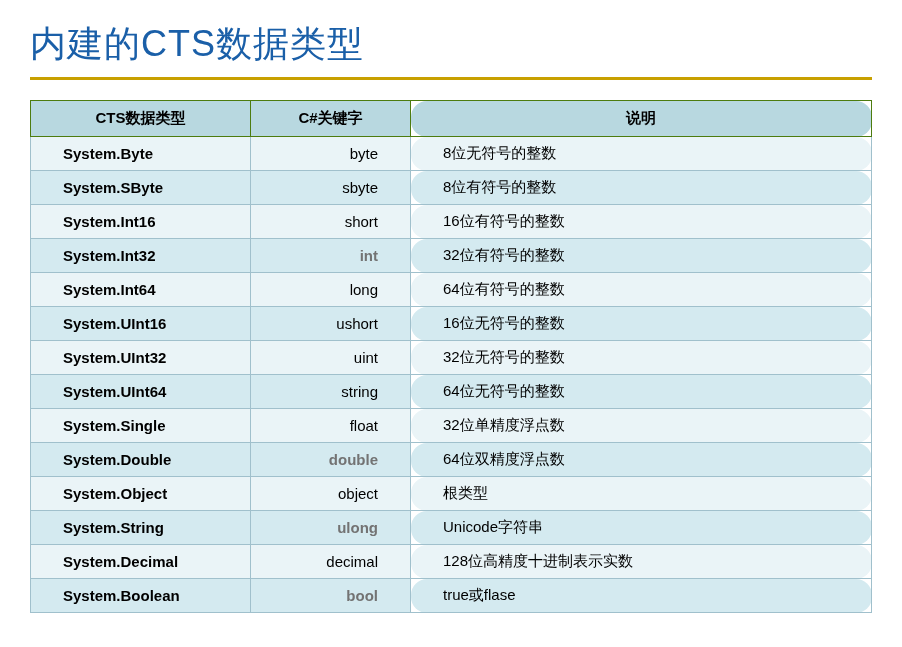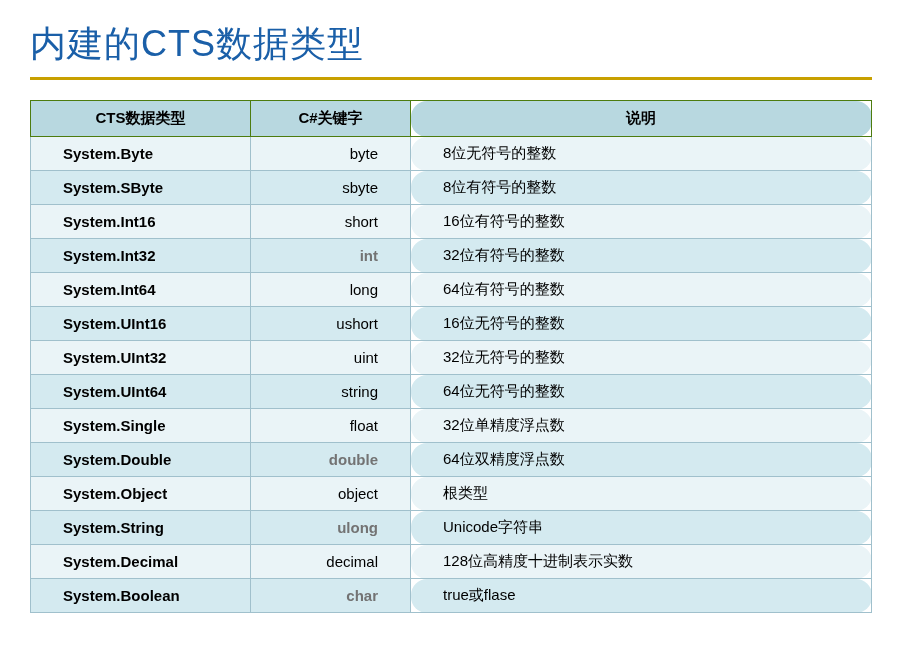--- a/index.html
+++ b/index.html
@@ -161,17 +161,17 @@
         <td class="col-keyword"><span class="highlight-keyword">ulong</span></td>
         <td class="col-desc">Unicode字符串</td>
       </tr>
       <tr>
         <td class="col-cts">System.Decimal</td>
         <td class="col-keyword">decimal</td>
         <td class="col-desc">128位高精度十进制表示实数</td>
       </tr>
       <tr>
         <td class="col-cts">System.Boolean</td>
-        <td class="col-keyword"><span class="highlight-keyword">char</span></td>
+        <td class="col-keyword"><span class="highlight-keyword">bool</span></td>
         <td class="col-desc">true或flase</td>
       </tr>
     </tbody>
 </table>
 
 </body></html>

